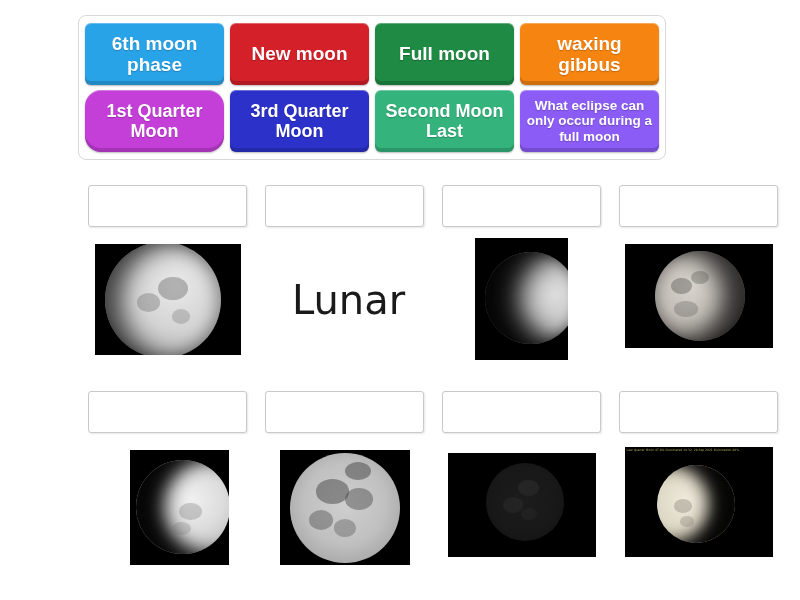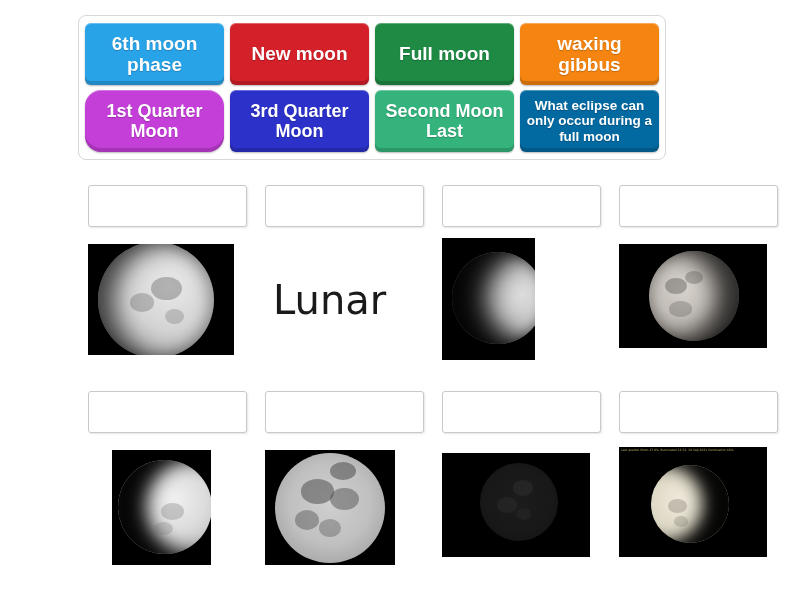--- a/index.html
+++ b/index.html
@@ -83,21 +83,21 @@
     border: 1px solid #c9c9c9;
     border-radius: 3px;
     background: #ffffff;
     box-sizing: border-box;
     box-shadow: 1px 1px 2px rgba(0,0,0,0.10);
     cursor: pointer;
   }
   .media {
     margin-top: 17px;
     display: flex;
-    justify-content: flex-start;
+    justify-content: center;
     align-items: flex-start;
   }
   .photo {
     position: relative;
     background: #000000;
     overflow: hidden;
     cursor: pointer;
   }
   .moon {
     position: absolute;
@@ -138,21 +138,21 @@
       <div class="tile sz-lg" style="background: rgb(41, 163, 232);">6th moon phase</div>
       <div class="tile sz-lg" style="background: rgb(211, 32, 41);">New moon</div>
       <div class="tile sz-lg" style="background: rgb(30, 138, 67);">Full moon</div>
       <div class="tile sz-lg" style="background: rgb(245, 132, 16);">waxing gibbus</div>
     </div>
 
     <div class="tile-row">
       <div class="tile sz-md" style="background: rgb(196, 62, 216); border-radius: 16px;">1st Quarter Moon</div>
       <div class="tile sz-md" style="background: rgb(43, 49, 201);">3rd Quarter Moon</div>
       <div class="tile sz-md" style="background: rgb(52, 179, 124);">Second Moon Last</div>
-      <div class="tile sz-sm" style="background: #0369a1;">What eclipse can only occur during a full moon</div>
+      <div class="tile sz-sm" style="background: #8b5cf6;">What eclipse can only occur during a full moon</div>
     </div>
 
   </div>
 </div>
 
 <div class="answer-row" id="row-1">
 
   <div class="cell">
     <div class="dropzone"></div>
     <div class="media">

